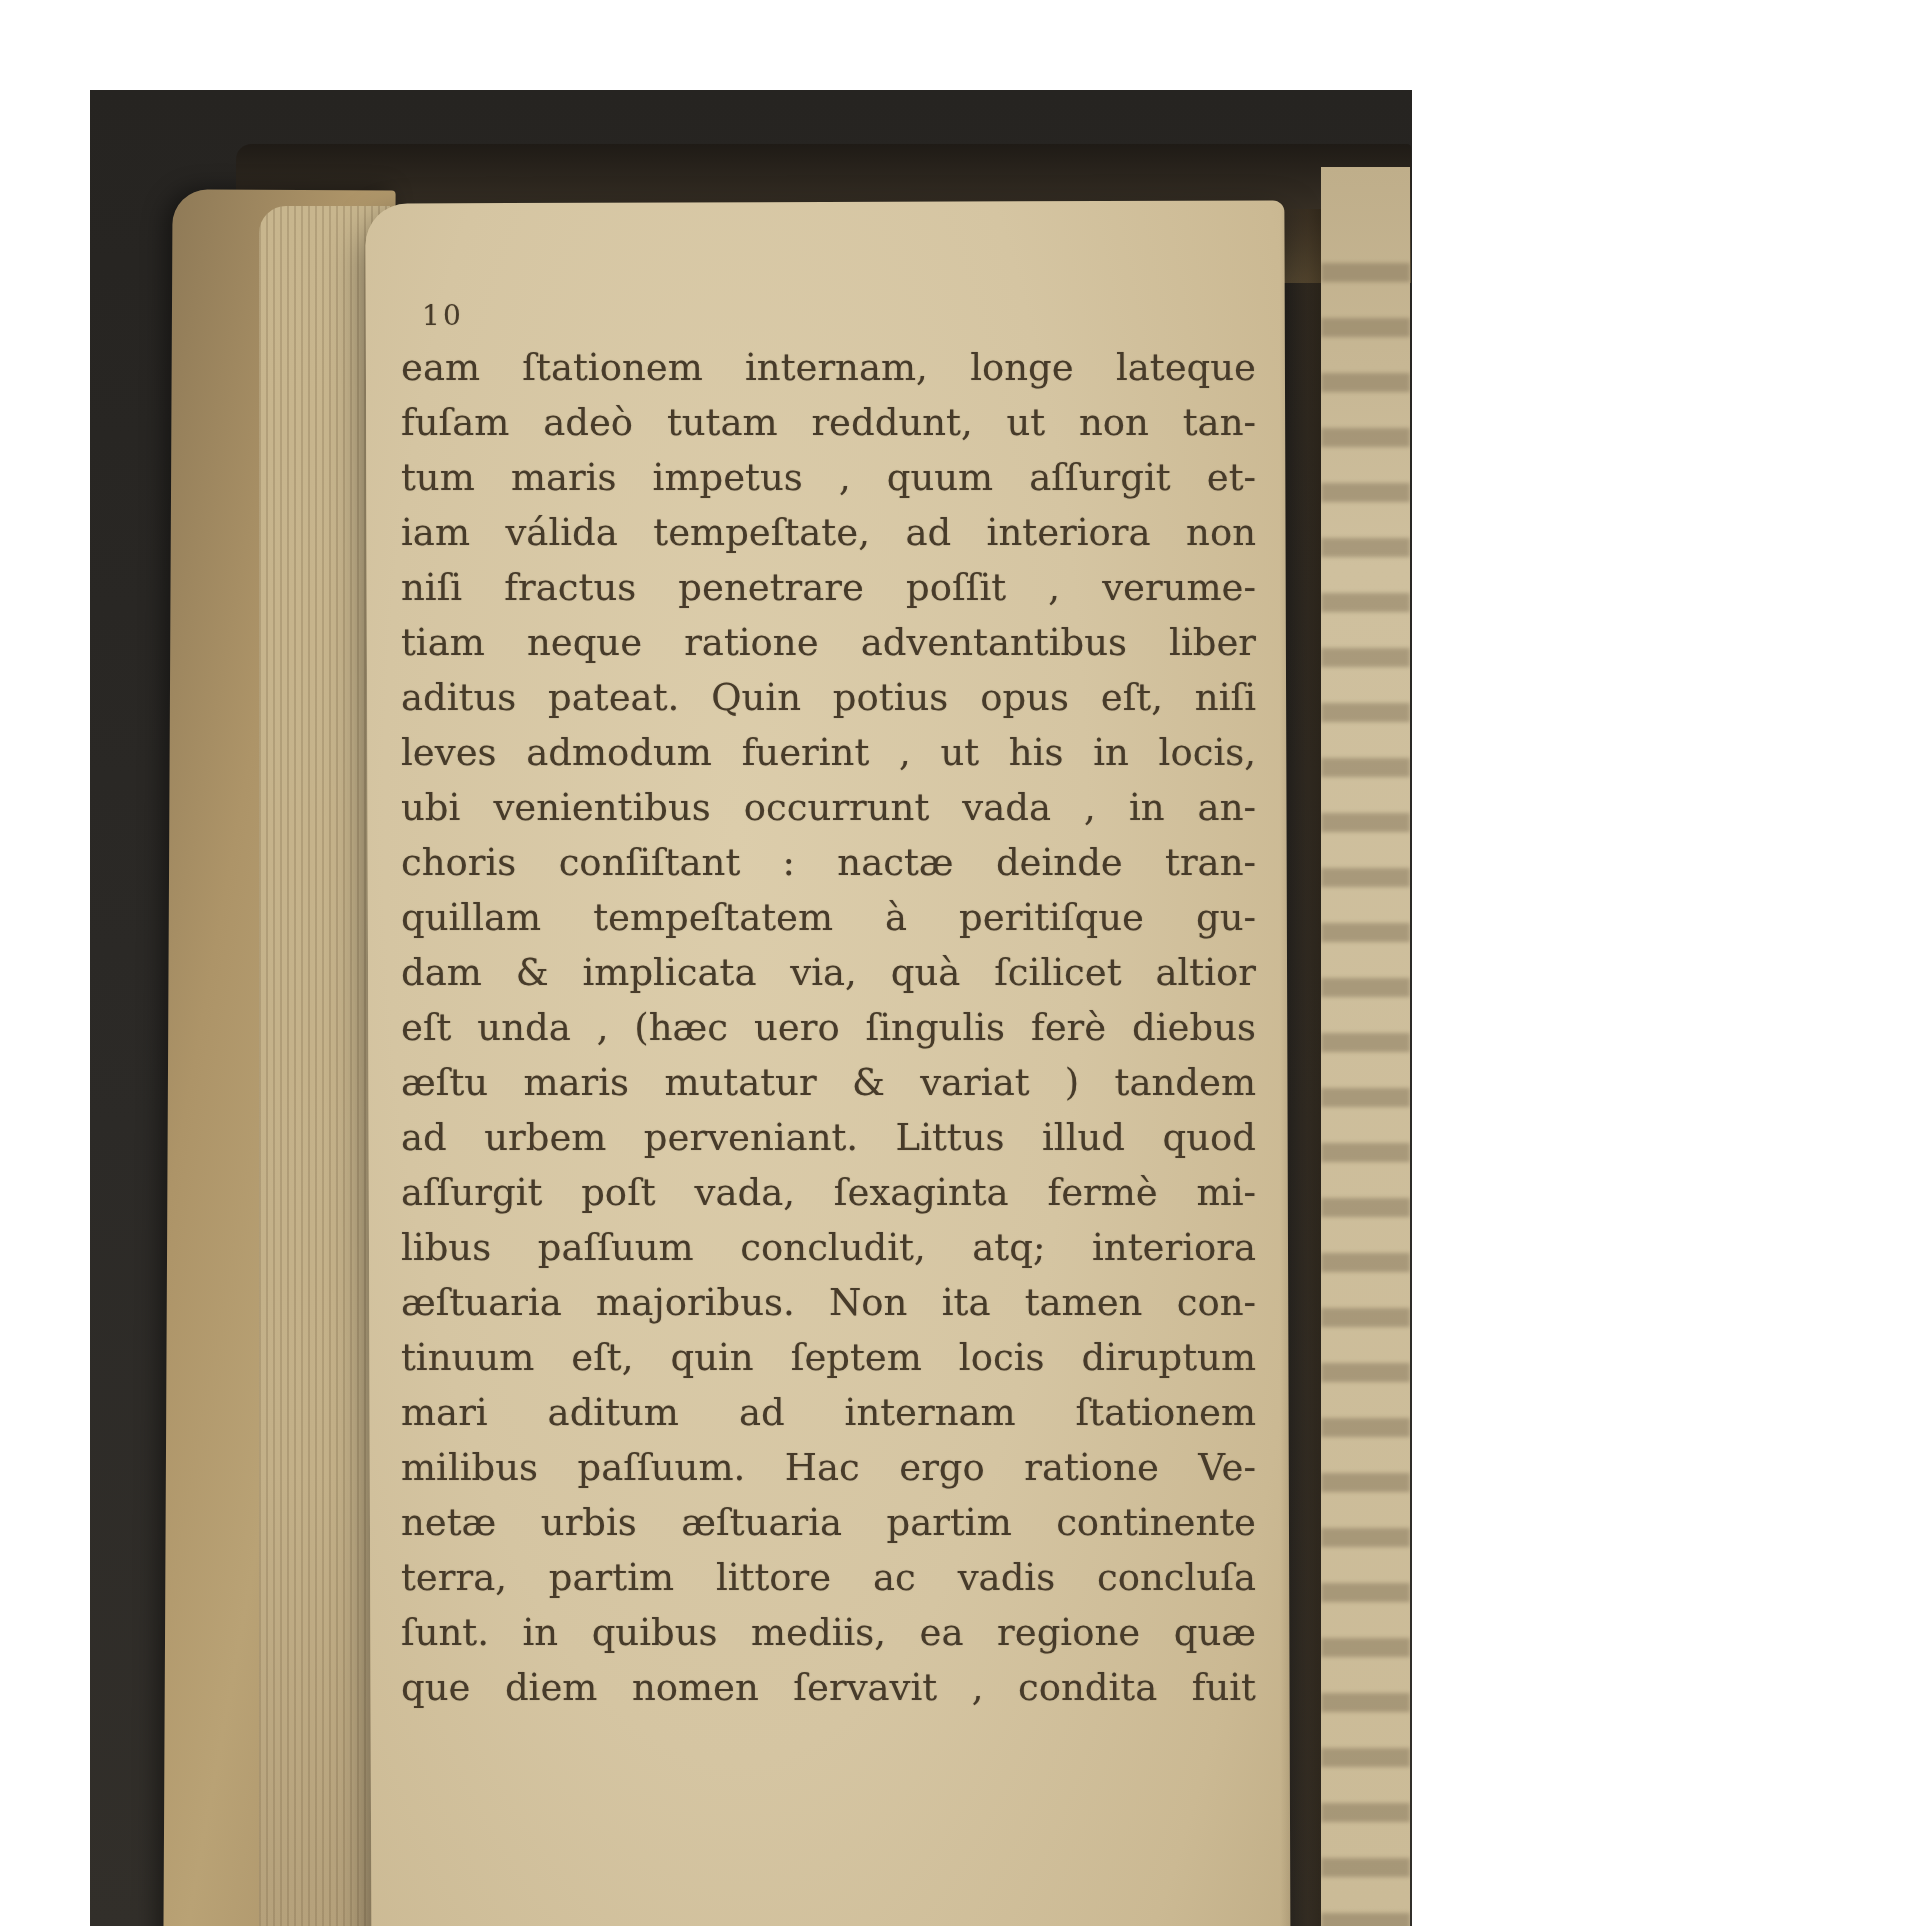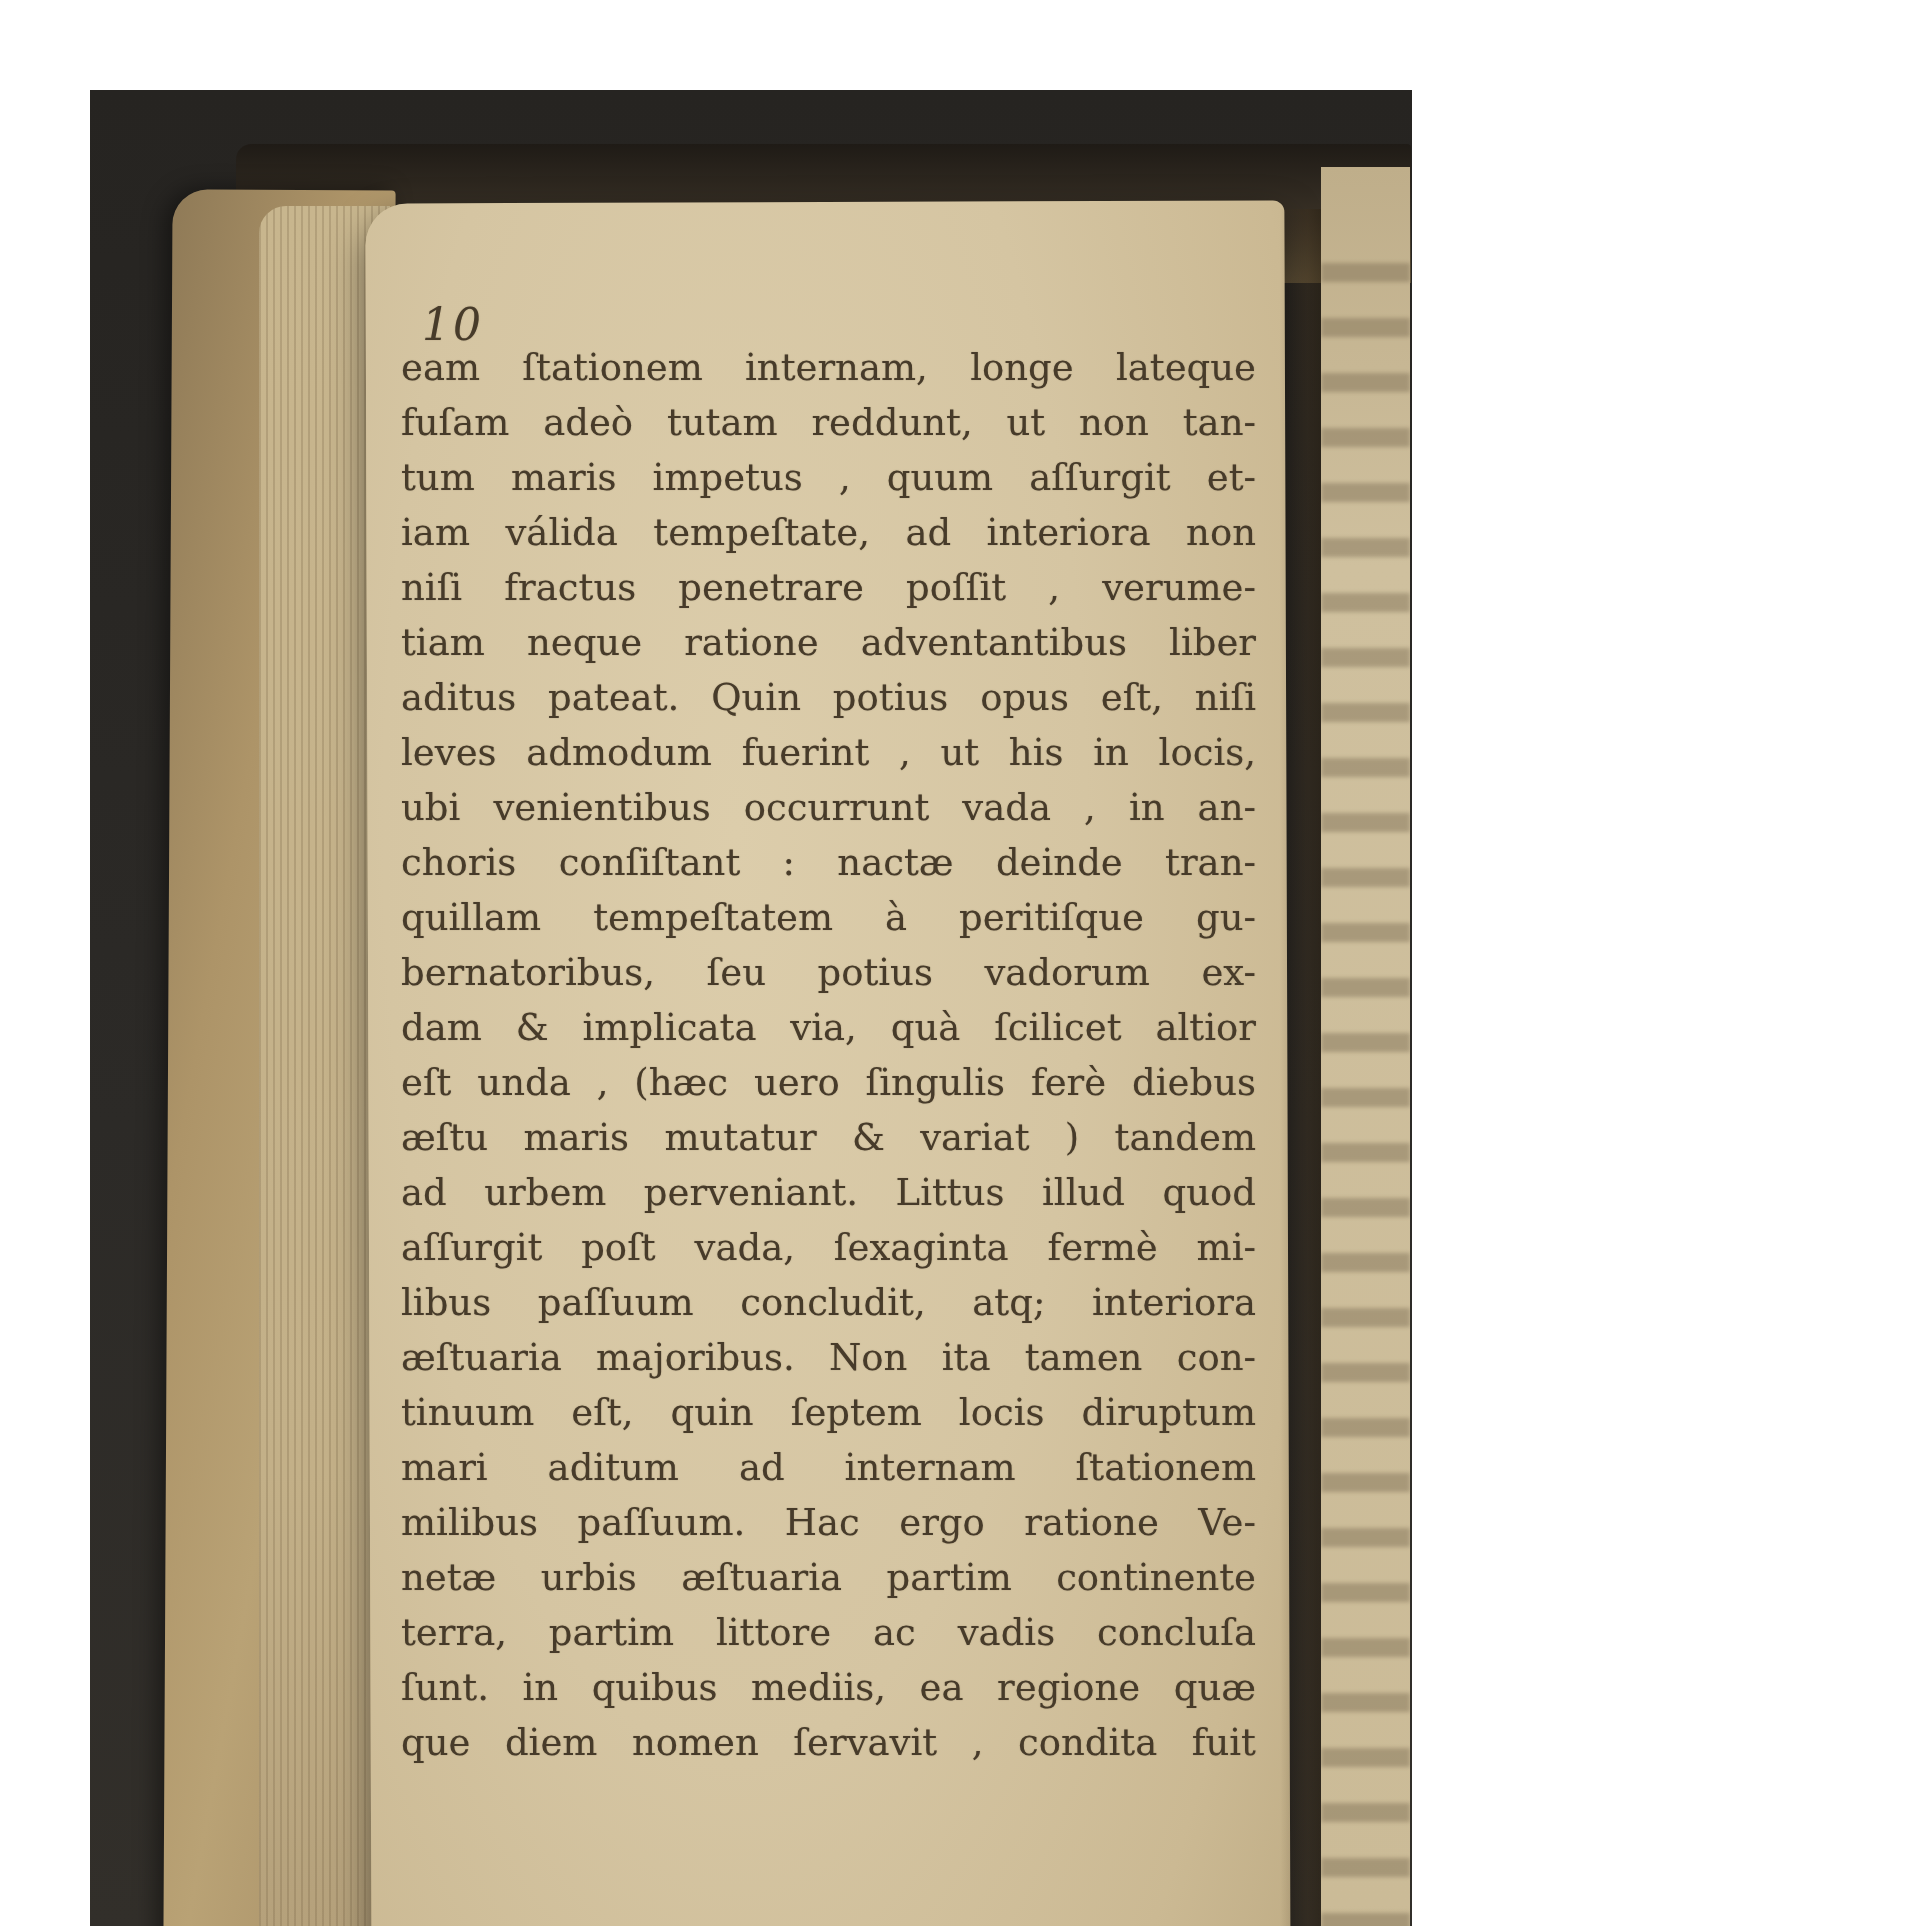--- a/index.html
+++ b/index.html
@@ -97,23 +97,22 @@
     color: #473b2a;
     text-shadow: 0 0 1.2px rgba(60,48,30,0.35);
   }
   .running-head {
     position: relative;
     height: 52px;
   }
   .pagenum {
     position: absolute;
     left: 21px; top: 10.8px;
-    font-size: 44px;
+    font-size: 28px;
     letter-spacing: 3.1px;
-    font-style: italic;
   }
   .head-title {
     position: absolute;
     left: 127px; right: 46px; top: 0;
     text-align: center;
     font-size: 39px;
     letter-spacing: 10px;
     word-spacing: 10px;
     white-space: nowrap;
   }
@@ -151,21 +150,20 @@
       <div class="text-line">fuſam adeò tutam reddunt, ut non tan-</div>
       <div class="text-line">tum maris impetus , quum aſſurgit et-</div>
       <div class="text-line">iam válida tempeſtate, ad interiora non</div>
       <div class="text-line">niſi fractus penetrare poſſit , verume-</div>
       <div class="text-line">tiam neque ratione adventantibus liber</div>
       <div class="text-line">aditus pateat. Quin potius opus eſt, niſi</div>
       <div class="text-line">leves admodum fuerint , ut his in locis,</div>
       <div class="text-line">ubi venientibus occurrunt vada , in an-</div>
       <div class="text-line">choris conſiſtant : nactæ deinde tran-</div>
       <div class="text-line">quillam tempeſtatem à peritiſque gu-</div>
-      <div class="text-line">bernatoribus, ſeu potius vadorum ex-</div>
       <div class="text-line">dam &amp; implicata via, quà ſcilicet altior</div>
       <div class="text-line">eſt unda , (hæc uero ſingulis ferè diebus</div>
       <div class="text-line">æſtu maris mutatur &amp; variat ) tandem</div>
       <div class="text-line">ad urbem perveniant. Littus illud quod</div>
       <div class="text-line">aſſurgit poſt vada, ſexaginta fermè mi-</div>
       <div class="text-line">libus paſſuum concludit, atq; interiora</div>
       <div class="text-line">æſtuaria majoribus. Non ita tamen con-</div>
       <div class="text-line">tinuum eſt, quin ſeptem locis diruptum</div>
       <div class="text-line">mari aditum ad internam ſtationem</div>
       <div class="text-line">milibus paſſuum. Hac ergo ratione Ve-</div>

